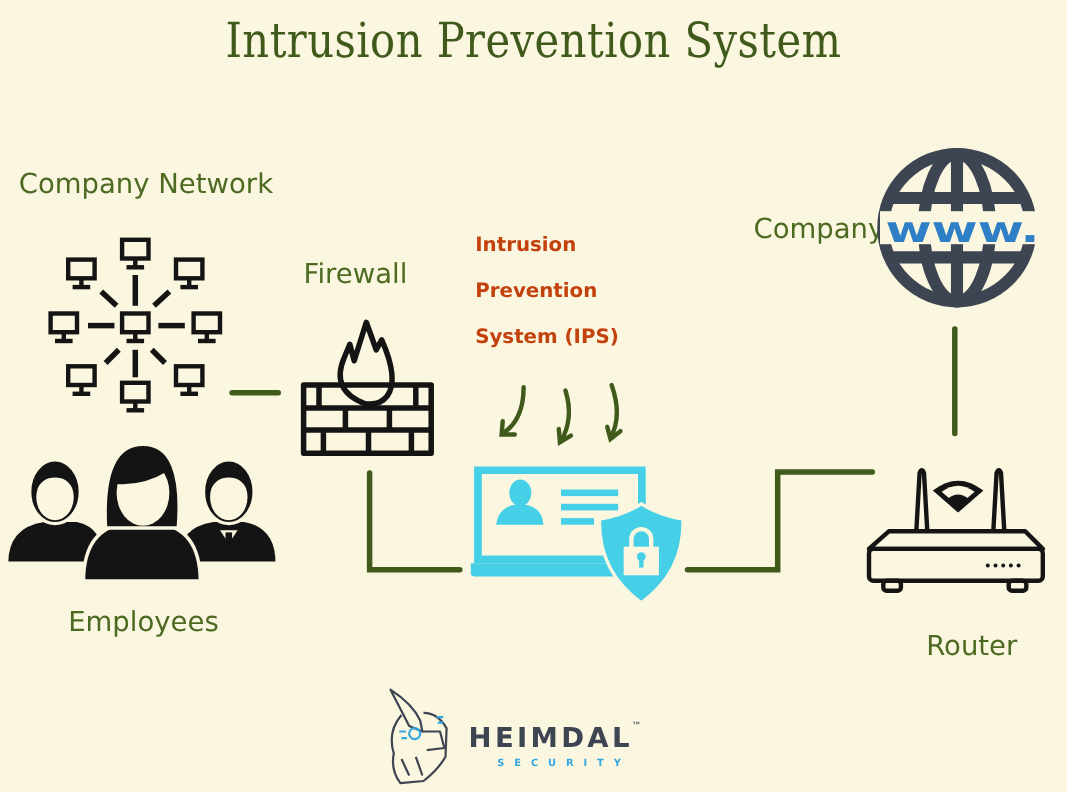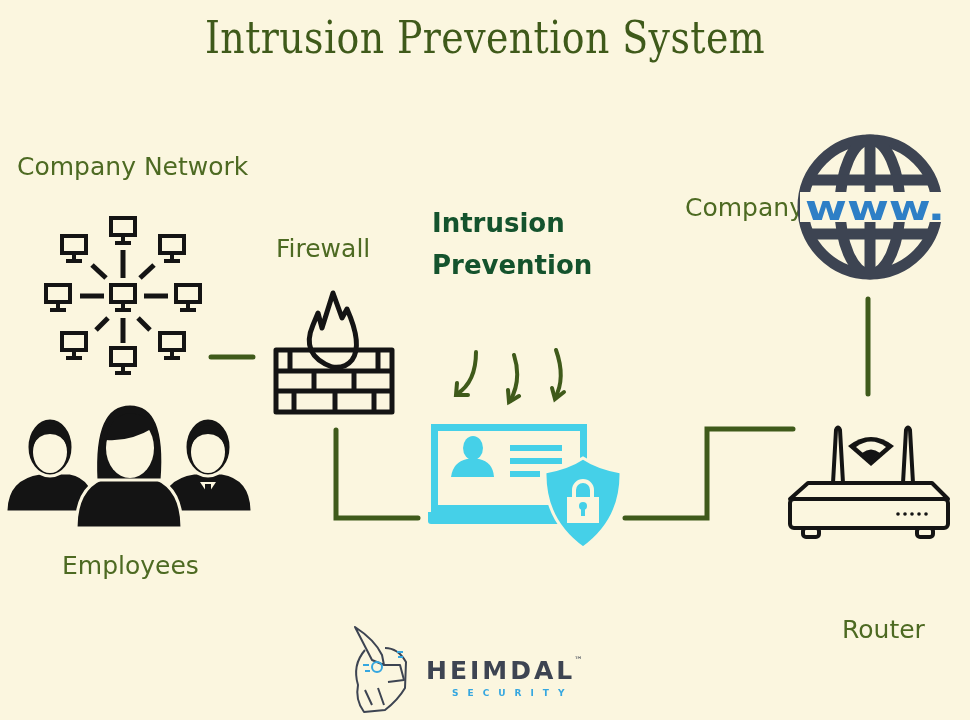--- a/index.html
+++ b/index.html
@@ -12,38 +12,39 @@
   }
   .abs { position: absolute; }
   .title {
     left: 0; top: 12px; width: 970px; text-align: center;
     font-family: "DejaVu Serif", serif;
     font-size: 44px; color: #3f5a1a; letter-spacing: 0.5px;
     transform: scaleX(0.86); transform-origin: center;
   }
   .label { font-size: 25px; color: #4d6a22; }
   .ips-label {
-    font-size: 26px; font-weight: bold; color: #14532d; line-height: 42px;
+    font-size: 18px; font-weight: bold; color: #c2410c; line-height: 42px;
   }
   svg { position: absolute; left: 0; top: 0; }
 </style>
 </head>
 <body>
 
 <div class="abs title">Intrusion Prevention System</div>
 
 <div class="abs label" style="left:17px; top:152px;">Company Network</div>
 <div class="abs label" style="left:62px; top:551px;">Employees</div>
 <div class="abs label" style="left:276px; top:234px;">Firewall</div>
 <div class="abs label" style="left:685px; top:193px;">Company</div>
-<div class="abs label" style="left:842px; top:572px;margin-top:43px;">Router</div>
+<div class="abs label" style="left:842px; top:572px;">Router</div>
 
 <div class="abs ips-label" style="left:432px; top:202px;">
   <div>Intrusion</div>
   <div>Prevention</div>
+  <div>System (IPS)</div>
 </div>
 
 <svg width="970" height="720" viewBox="0 0 970 720">
 
   <g stroke="#3f5a1a" stroke-width="5" fill="none" stroke-linecap="round" stroke-linejoin="miter">
     <line x1="211" y1="357" x2="253" y2="357"></line>
     <polyline points="336,430 336,518 418,518"></polyline>
     <polyline points="625,518 707,518 707,429 793,429"></polyline>
     <line x1="868" y1="299" x2="868" y2="394"></line>
   </g>

